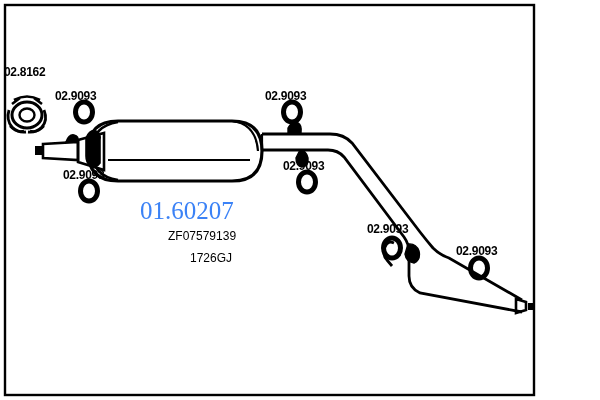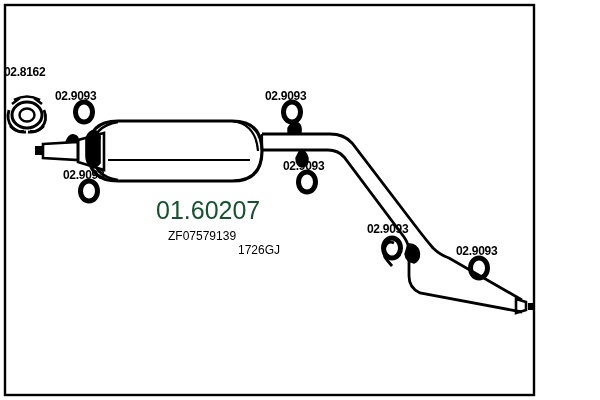--- a/index.html
+++ b/index.html
@@ -32,26 +32,25 @@
     font-family: "Liberation Sans", sans-serif;
     font-weight: bold;
     font-size: 12px;
     color: #000000;
     white-space: nowrap;
     letter-spacing: -0.3px;
     line-height: 1;
   }
   .title-main {
     position: absolute;
-    font-family: Liberation Sans, sans-serif;
+    font-family: Liberation Serif, serif;
     font-size: 25px;
-    color: #14532d;
+    color: #3b82f6;
     white-space: nowrap;
     line-height: 1;
-    margin-left: 16px;
   }
   .title-sub {
     position: absolute;
     font-family: "Liberation Sans", sans-serif;
     font-size: 12px;
     color: #000000;
     white-space: nowrap;
     line-height: 1;
   }
 </style>
@@ -164,15 +163,15 @@
   <div class="part-label" style="left:4px;  top:66px;">02.8162</div>
   <div class="part-label" style="left:55px; top:90px;">02.9093</div>
   <div class="part-label" style="left:63px; top:169px;">02.9093</div>
   <div class="part-label" style="left:265px;top:90px;">02.9093</div>
   <div class="part-label" style="left:283px;top:160px;">02.9093</div>
   <div class="part-label" style="left:367px;top:223px;">02.9093</div>
   <div class="part-label" style="left:456px;top:245px;">02.9093</div>
 
   <div class="title-main" style="left:140px; top:198px;">01.60207</div>
   <div class="title-sub" style="left:168px; top:230px;">ZF07579139</div>
-  <div class="title-sub" style="left:190px; top:244px;margin-left:48px;">1726GJ</div>
+  <div class="title-sub" style="left:190px; top:252px;">1726GJ</div>
 
 </div>
 
 </body></html>

